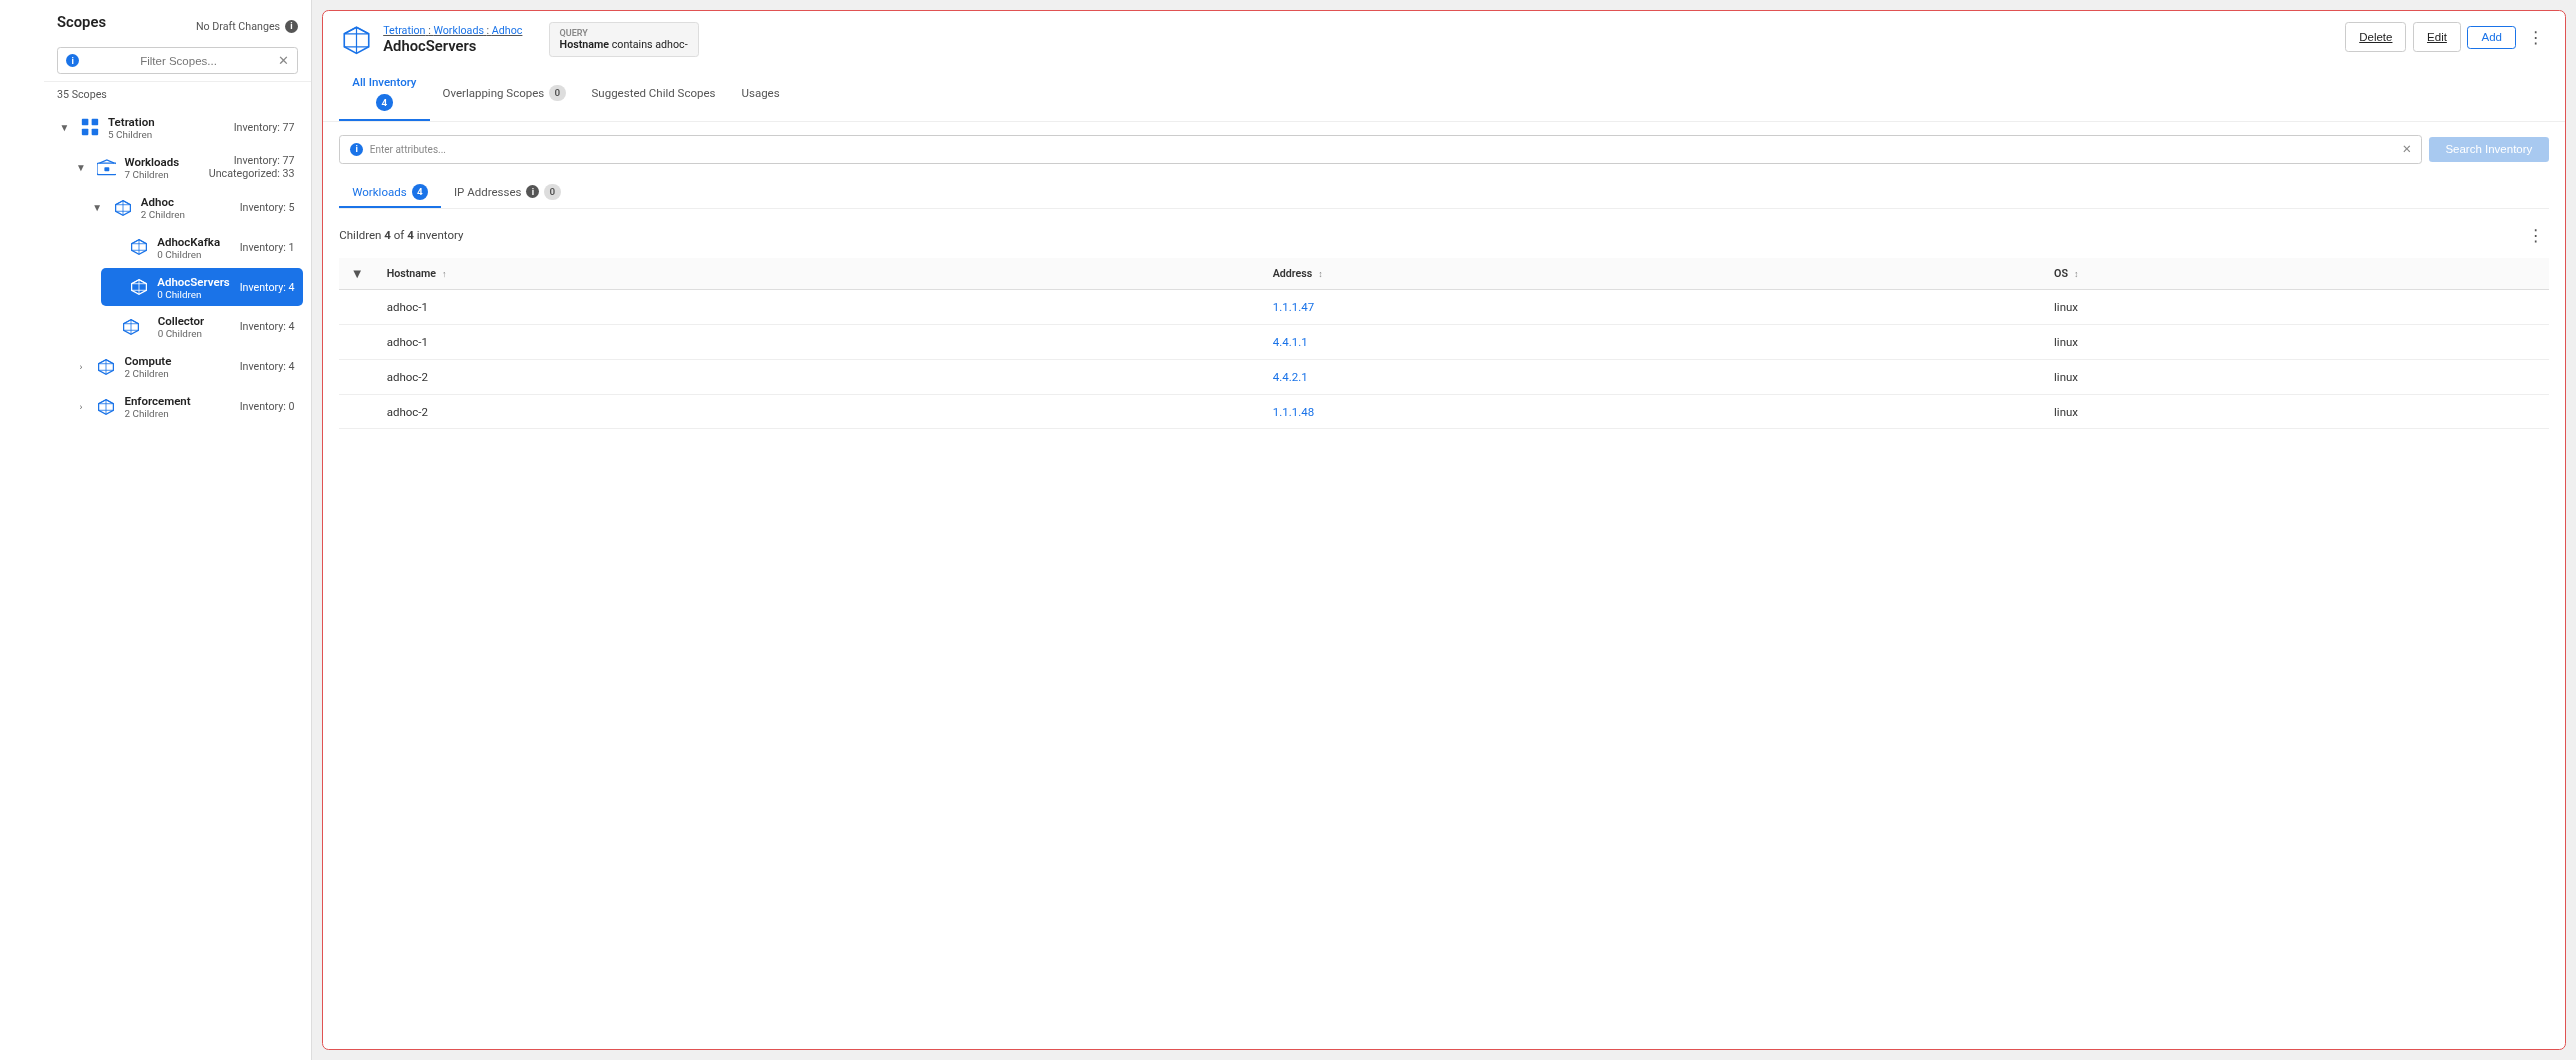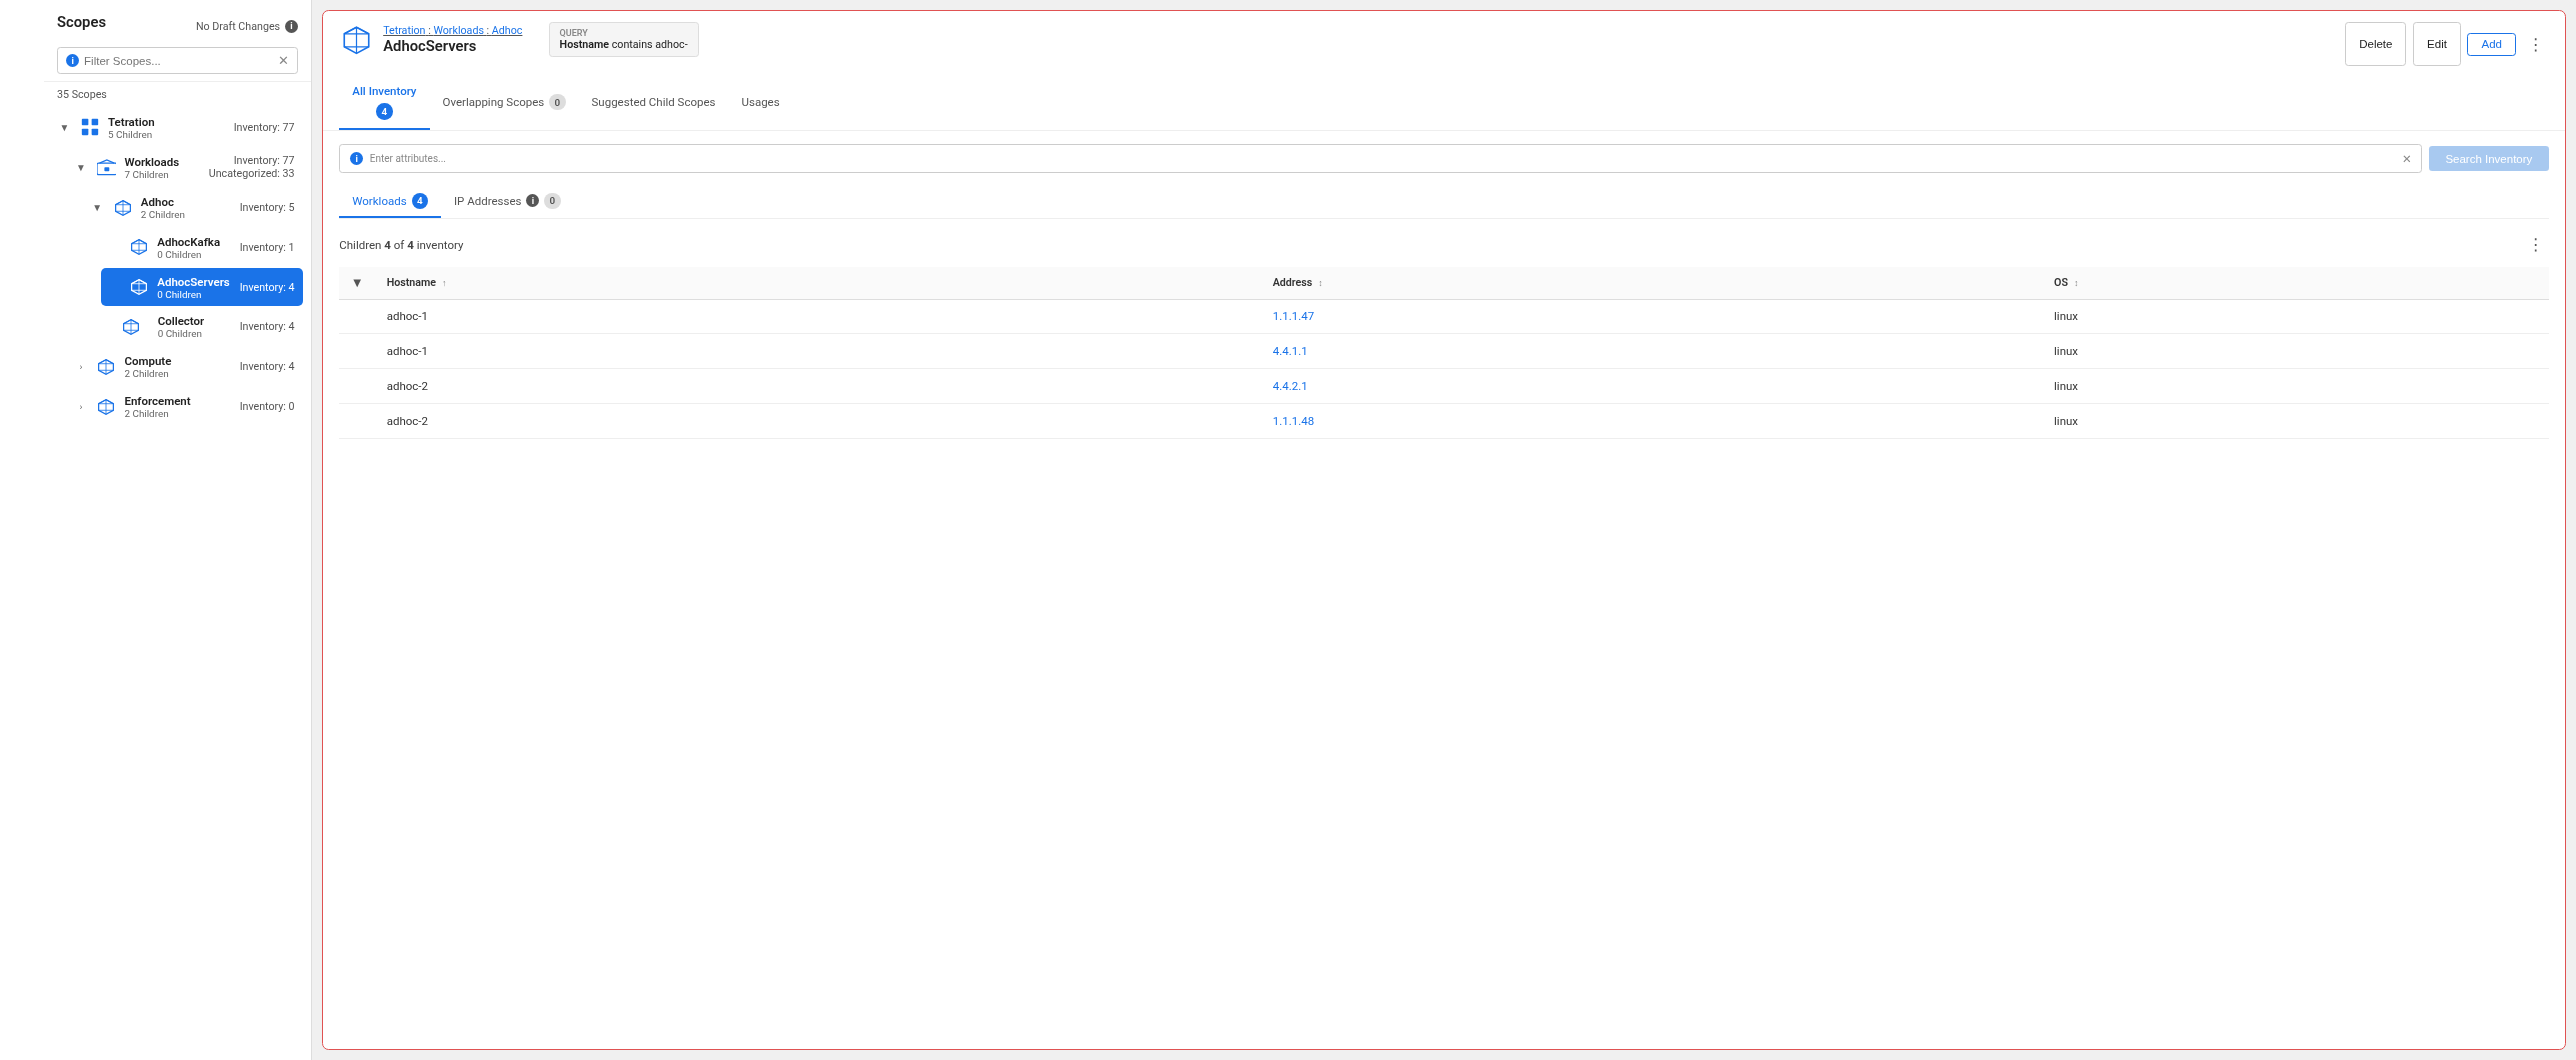--- a/index.html
+++ b/index.html
@@ -71,20 +71,21 @@
     .filter-bar .info-icon {
       background: #1a73e8;
     }
 
     .filter-input {
       flex: 1;
       border: none;
       outline: none;
       font-size: 11.5px;
       color: #888;
+      text-align: center;
     }
 
     .clear-icon {
       cursor: pointer;
       color: #888;
       font-size: 13px;
     }
 
     .scope-count {
       padding: 6.6px 13px;
@@ -253,27 +254,28 @@
       font-weight: 600;
     }
 
     .panel-actions {
       display: flex;
       align-items: center;
       gap: 6.6px;
     }
 
     .btn-outline {
-      padding: 15px 13px;
+      padding: 8px 13px;
       border: 0.8px solid #ccc;
       border-radius: 3.3px;
       background: #fff;
       cursor: pointer;
       font-size: 11.5px;
       color: #222;
+      text-decoration: underline;
     }
 
     .btn-primary {
       padding: 4.9px 13px;
       border: 0.8px solid #1a73e8;
       border-radius: 3.3px;
       background: #fff;
       cursor: pointer;
       font-size: 11.5px;
       color: #1a73e8;

